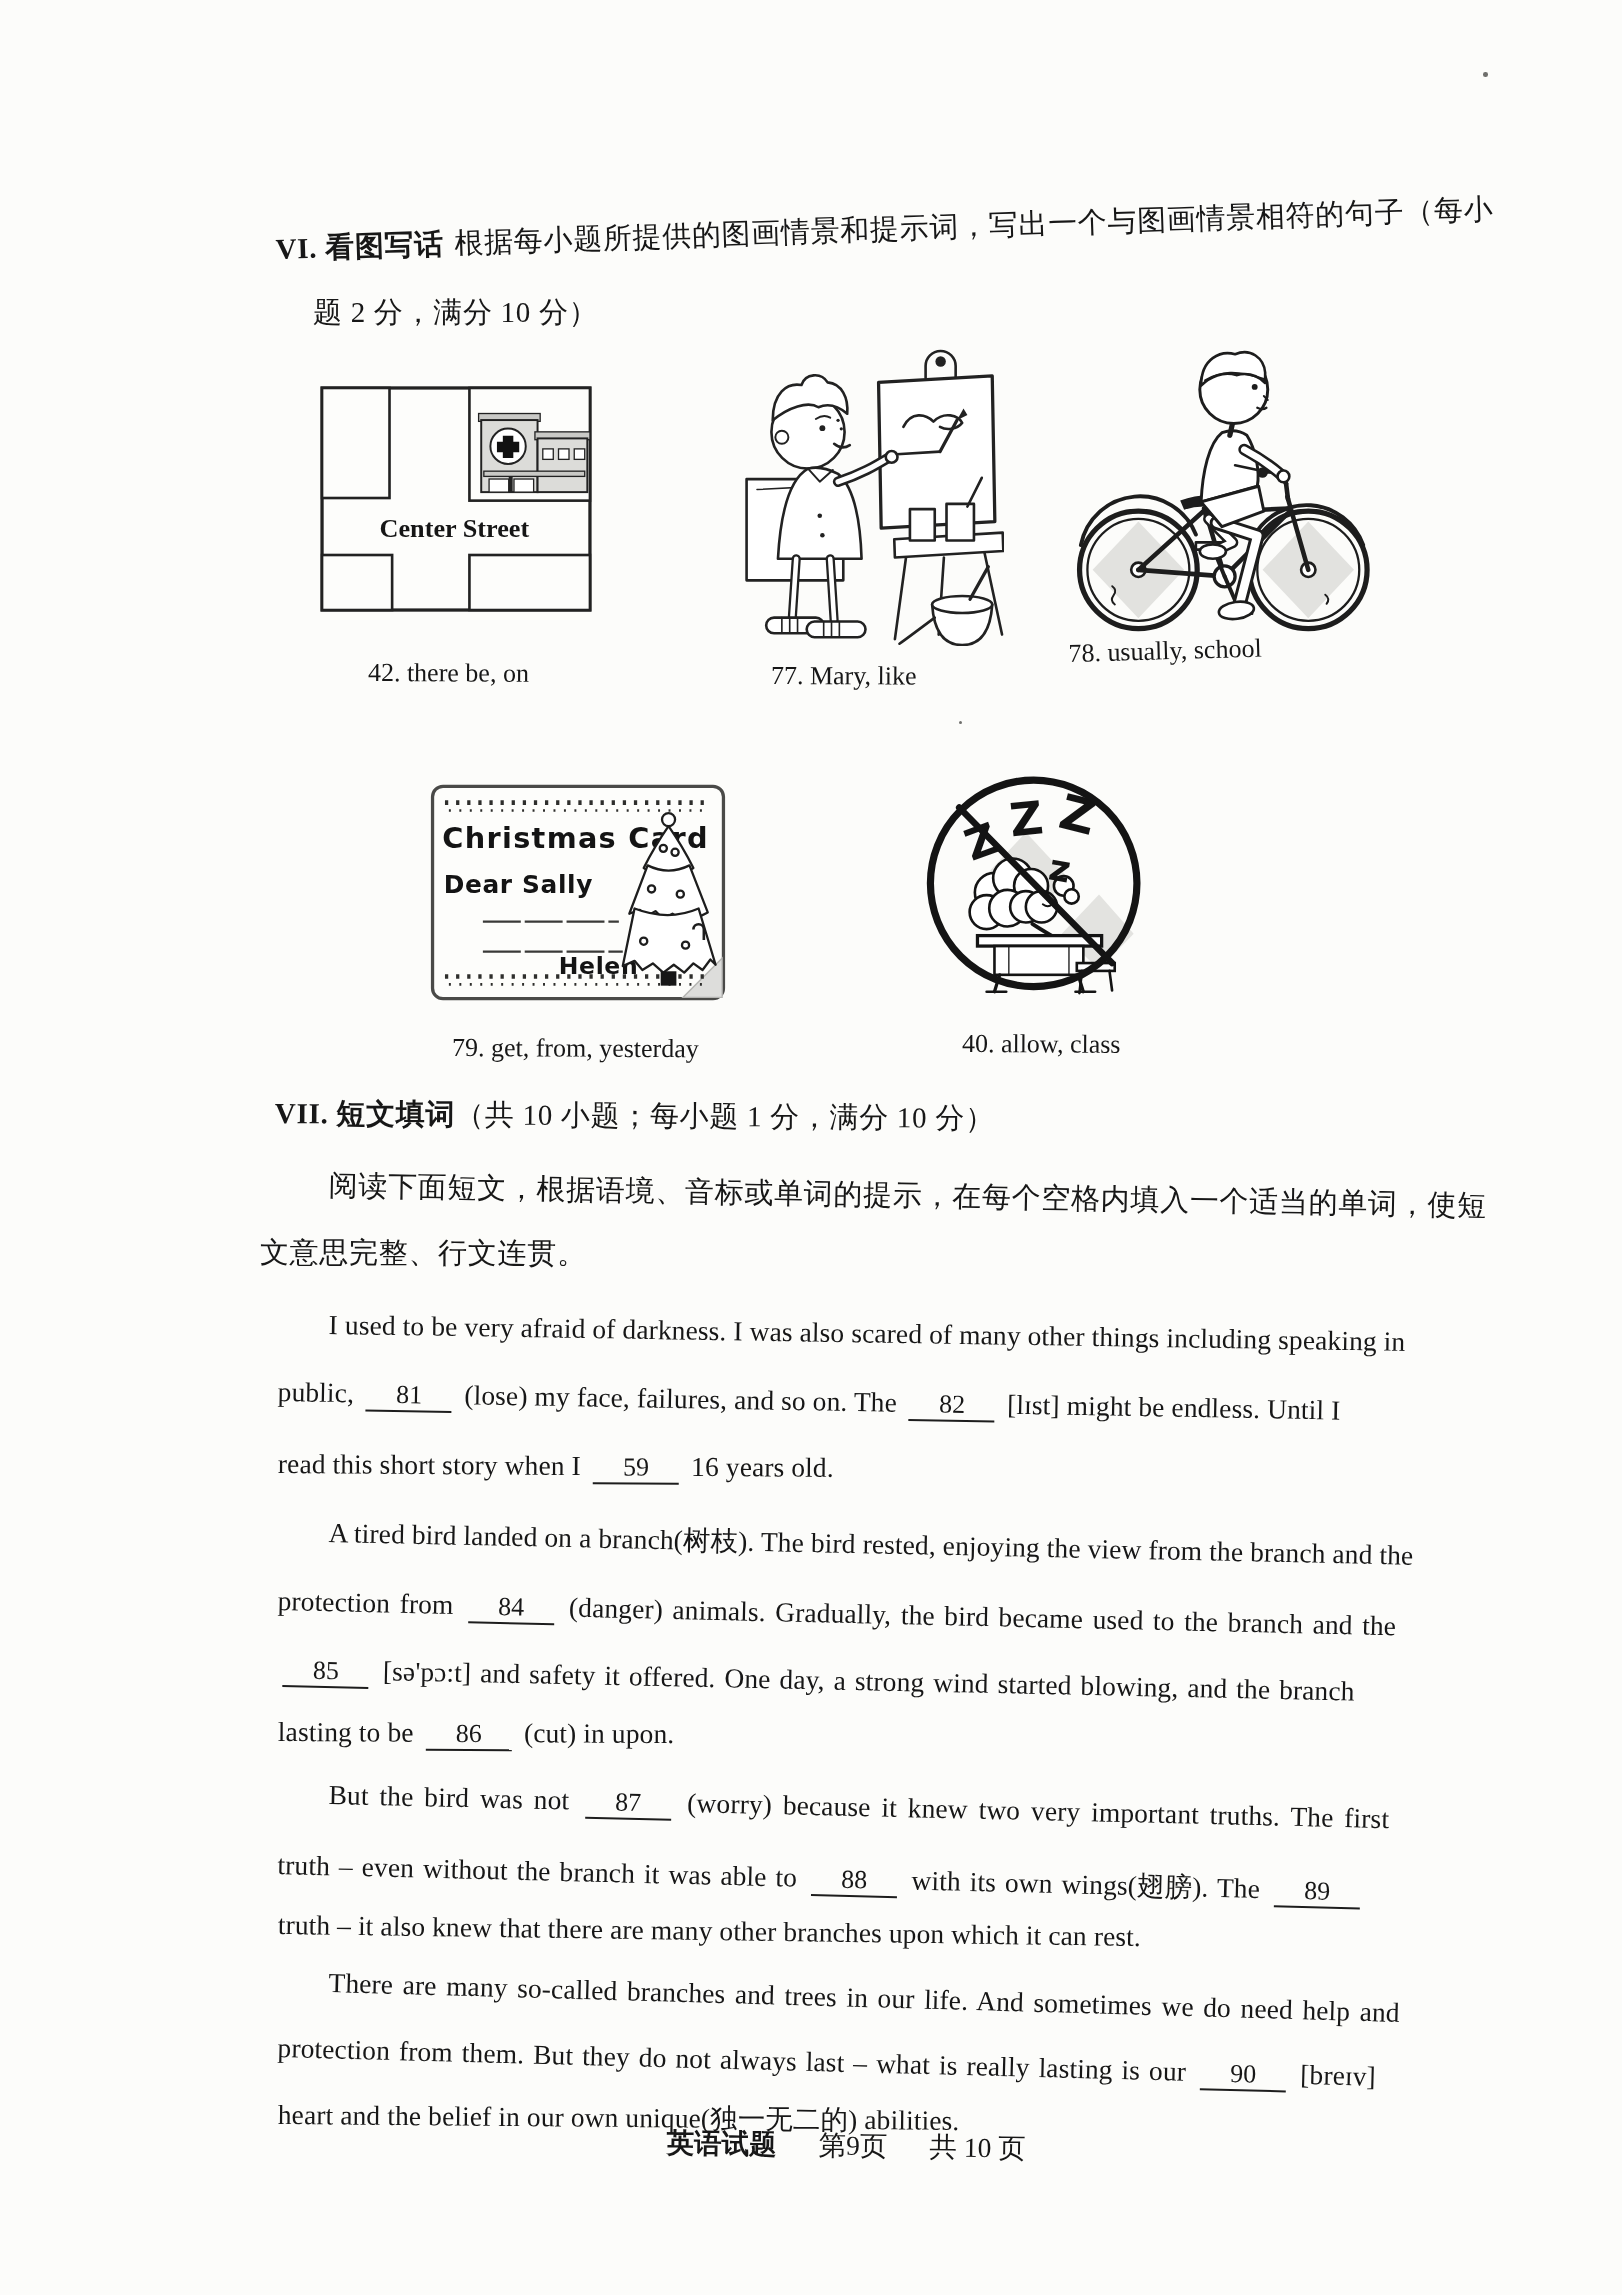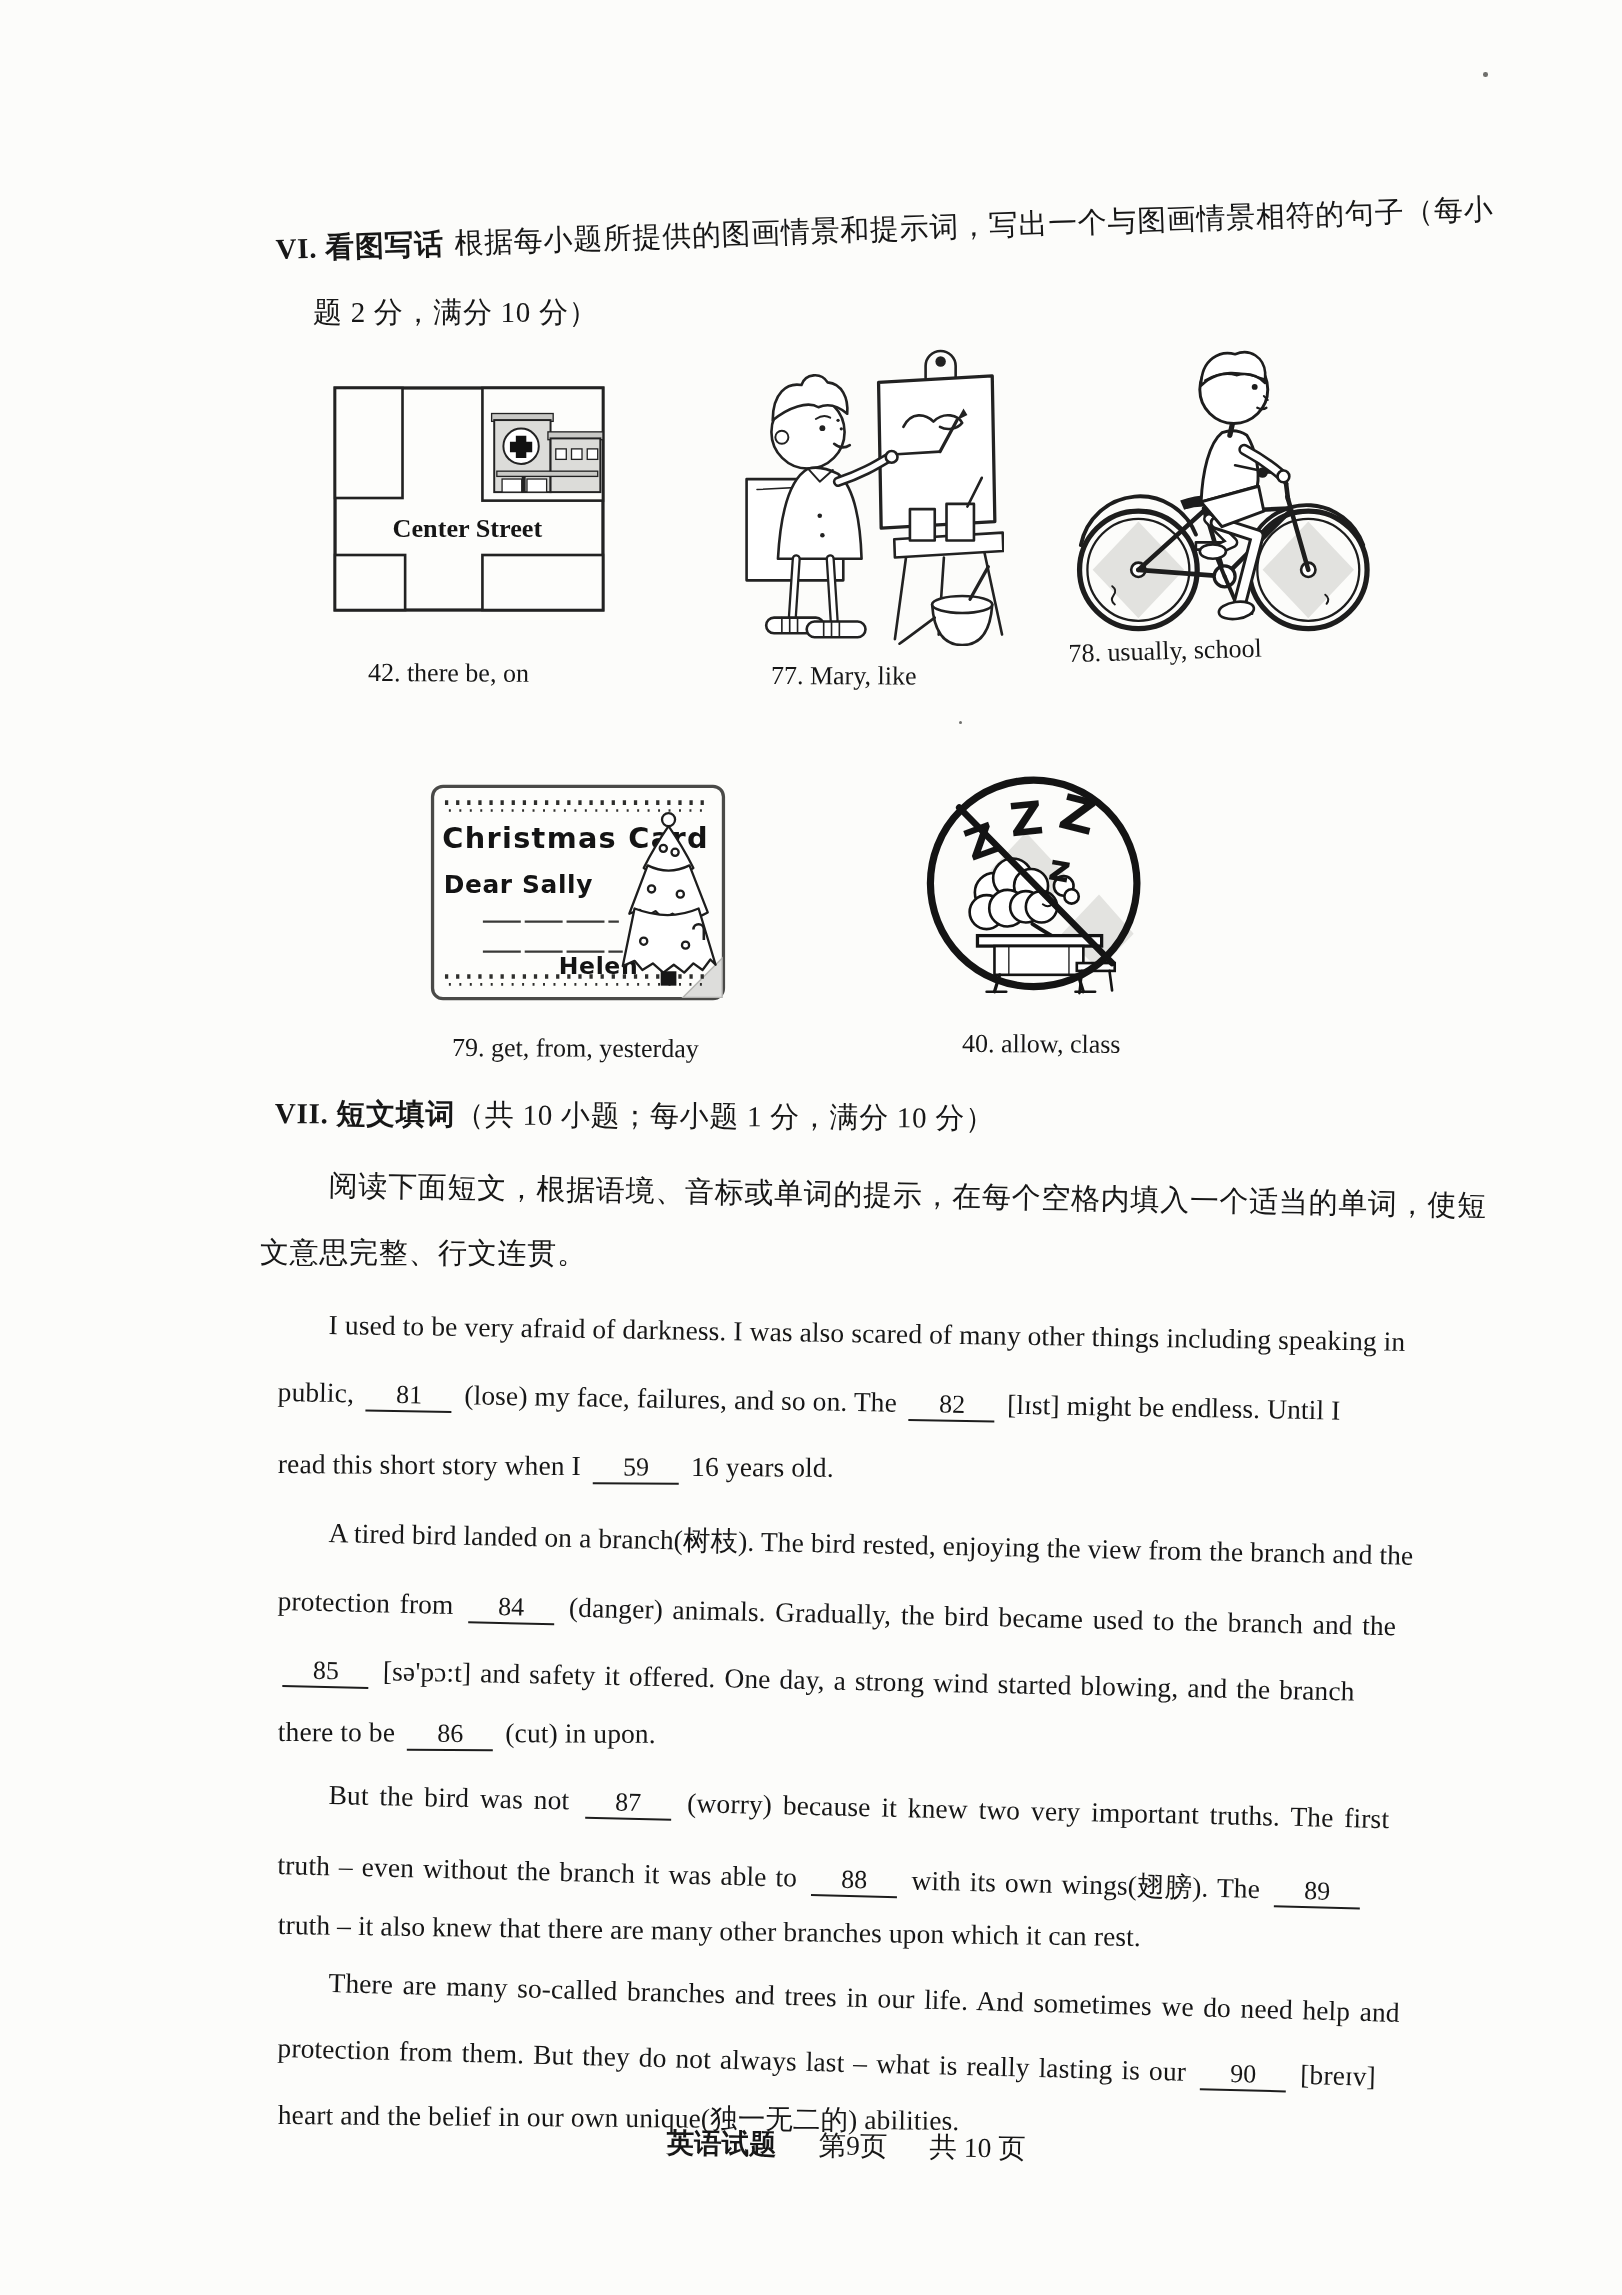--- a/index.html
+++ b/index.html
@@ -34,21 +34,21 @@
 </head>
 <body>
 
 <div class="page">
 
   <div class="abs cjk" style="left:275px; top:230px; transform:rotate(-1.9deg);">
     <span class="bold">VI. 看图写话</span><span class="head-rest">根据每小题所提供的图画情景和提示词，写出一个与图画情景相符的句子（每小</span>
   </div>
   <div class="abs cjk" style="left:313px; top:293px;text-align:center;">题 2 分，满分 10 分）</div>
 
-  <figure style="left:333px; top:386px;">
+  <figure style="left:320px; top:386px;">
     <svg width="272" height="226" viewBox="0 0 415 345">
       <rect x="3" y="3" width="409" height="339" fill="#fdfdfb" stroke="#222" stroke-width="5"></rect>
       <rect x="3" y="3" width="103" height="168" fill="#fdfdfb" stroke="#222" stroke-width="4"></rect>
       <rect x="228" y="3" width="184" height="172" fill="#fdfdfb" stroke="#222" stroke-width="4"></rect>
       <rect x="3" y="258" width="107" height="84" fill="#fdfdfb" stroke="#222" stroke-width="4"></rect>
       <rect x="228" y="258" width="184" height="84" fill="#fdfdfb" stroke="#222" stroke-width="4"></rect>
       <g>
         <rect x="242" y="42" width="94" height="12" fill="#c9c9c6" stroke="#222" stroke-width="2"></rect>
         <rect x="246" y="52" width="86" height="110" fill="#dcdcd9" stroke="#222" stroke-width="3"></rect>
         <rect x="328" y="70" width="84" height="12" fill="#c9c9c6" stroke="#222" stroke-width="2"></rect>
@@ -260,21 +260,21 @@
   </div>
   <div class="abs cjk" style="left:329px; top:1166px; transform:rotate(1deg);">阅读下面短文，根据语境、音标或单词的提示，在每个空格内填入一个适当的单词，使短</div>
   <div class="abs cjk" style="left:260px; top:1233px; transform:rotate(0.2deg);">文意思完整、行文连贯。</div>
 
   <div class="pline" style="left:329px; top:1309px; transform:rotate(0.9deg);"><span class="seg">I used to be very afraid of darkness. I was also scared of many other things including speaking in</span></div>
   <div class="pline" style="left:278px; top:1376px; transform:rotate(1.0deg);"><span class="seg">public, </span><span class="blank">81</span><span class="seg"> (lose) my face, failures, and so on. The </span><span class="blank">82</span><span class="seg"> [lɪst] might be endless. Until I</span></div>
   <div class="pline" style="left:278px; top:1448px; transform:rotate(0.4deg);"><span class="seg">read this short story when I </span><span class="blank">59</span><span class="seg"> 16 years old.</span></div>
   <div class="pline" style="left:329px; top:1515px; transform:rotate(1.2deg);"><span class="seg">A tired bird landed on a branch(树枝). The bird rested, enjoying the view from the branch and the</span></div>
   <div class="pline" style="left:278px; top:1585px; transform:rotate(1.3deg); word-spacing:2.6px;"><span class="seg">protection from </span><span class="blank">84</span><span class="seg"> (danger) animals. Gradually, the bird became used to the branch and the</span></div>
   <div class="pline" style="left:278px; top:1653px; transform:rotate(1.2deg); word-spacing:2px;"><span class="blank">85</span><span class="seg"> [sə'pɔ:t] and safety it offered. One day, a strong wind started blowing, and the branch</span></div>
-  <div class="pline" style="left:278px; top:1716px; transform:rotate(0.3deg);"><span class="seg">there to be </span><span class="blank">86</span><span class="seg"> (cut) in upon.</span></div>
+  <div class="pline" style="left:278px; top:1716px; transform:rotate(0.3deg);"><span class="seg">lasting to be </span><span class="blank">86</span><span class="seg"> (cut) in upon.</span></div>
   <div class="pline" style="left:329px; top:1779px; transform:rotate(1.3deg); word-spacing:3.9px;"><span class="seg">But the bird was not </span><span class="blank">87</span><span class="seg"> (worry) because it knew two very important truths. The first</span></div>
   <div class="pline" style="left:278px; top:1847px; transform:rotate(1.4deg); word-spacing:2px;"><span class="seg">truth – even without the branch it was able to </span><span class="blank">88</span><span class="seg"> with its own wings(翅膀). The </span><span class="blank">89</span></div>
   <div class="pline" style="left:278px; top:1909px; transform:rotate(0.8deg);"><span class="seg">truth – it also knew that there are many other branches upon which it can rest.</span></div>
   <div class="pline" style="left:329px; top:1967px; transform:rotate(1.6deg); word-spacing:2.6px;"><span class="seg">There are many so-called branches and trees in our life. And sometimes we do need help and</span></div>
   <div class="pline" style="left:278px; top:2032px; transform:rotate(1.5deg); word-spacing:2px;"><span class="seg">protection from them. But they do not always last – what is really lasting is our </span><span class="blank">90</span><span class="seg"> [breɪv]</span></div>
   <div class="pline" style="left:278px; top:2097px; transform:rotate(0.5deg);"><span class="seg">heart and the belief in our own unique(独一无二的) abilities.</span></div>
 
   <div class="footer" style="left:667px; top:2125px; transform:rotate(0.9deg);">
     <span class="bold">英语试题</span><span>第9页</span><span>共 10 页</span>
   </div>

